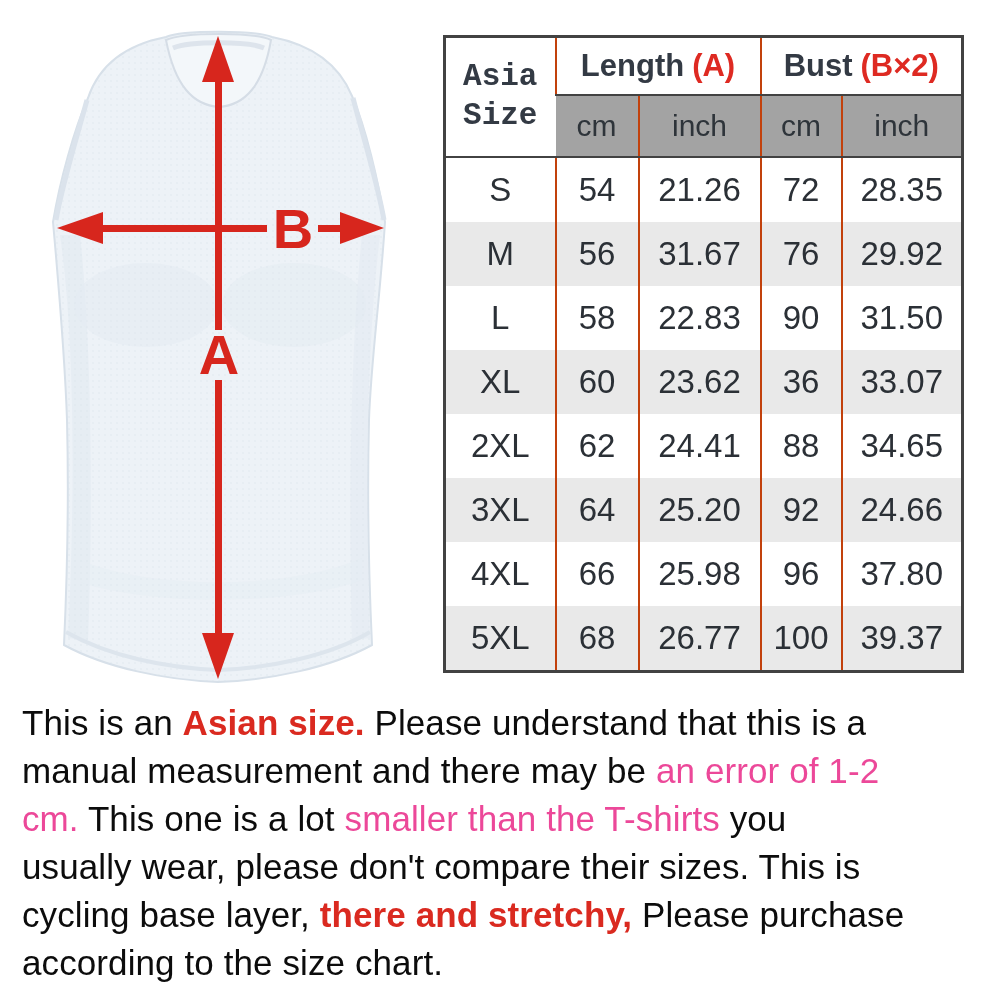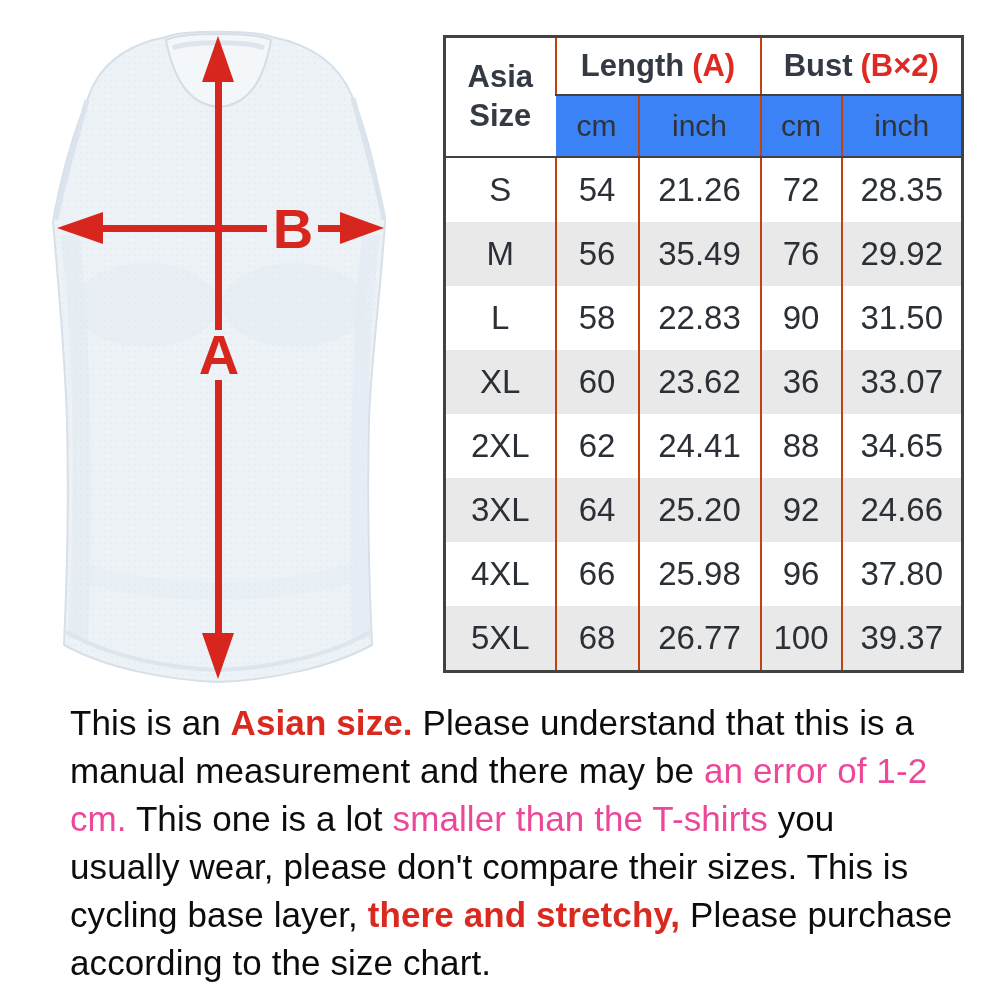--- a/index.html
+++ b/index.html
@@ -24,36 +24,36 @@
     border-left:2px solid #c2410c;
     text-align:center;vertical-align:middle;
     padding:0;overflow:hidden;
   }
   .size-table th:first-child,.size-table td:first-child{border-left:none;}
   .size-table thead th{border-bottom:2px solid #424242;}
   .size-table .group-row th{height:56px;background:#ffffff;
     font-size:31px;font-weight:bold;color:#333a44;}
   .size-table .corner{
     background:#e9e9e9;color:#de2a22;font-size:37px;font-weight:bold;
-    line-height:1.25;padding:12px 6px;
+    line-height:1.25;padding:12px 6px;font-family:Liberation Mono, monospace;
   }
   .size-table .red-code{color:#de2a22;margin-left:8px;}
-  .size-table .units-row th{height:60px;background:#3b82f6;
+  .size-table .units-row th{height:60px;background:#a3a3a3;
     font-weight:normal;font-size:30px;color:#2e343a;}
   .size-table tbody td{height:64px;background:#ffffff;
     font-size:33px;color:#2b3036;}
   .size-table tbody tr.stripe td{background:#e9e9e9;}
 
   
   .note{
     position:absolute;left:22px;top:699px;width:966px;
     font-size:35px;line-height:48px;color:#0c0c0c;
     letter-spacing:0.1px;
   }
-  .note .line{white-space:nowrap;margin-left:48px;}
+  .note .line{white-space:nowrap;}
   .note .red{color:#ec4899;}
   .note .red-bold{color:#da2a20;font-weight:bold;}
 </style>
 </head>
 <body>
 
 <div class="stage">
 
   <div class="vest-wrap">
     <svg viewBox="0 0 440 695" xmlns="http://www.w3.org/2000/svg">
@@ -152,21 +152,21 @@
         <tr>
           <td>S</td>
           <td>54</td>
           <td>21.26</td>
           <td>72</td>
           <td>28.35</td>
         </tr>
         <tr class="stripe">
           <td>M</td>
           <td>56</td>
-          <td>35.49</td>
+          <td>31.67</td>
           <td>76</td>
           <td>29.92</td>
         </tr>
         <tr>
           <td>L</td>
           <td>58</td>
           <td>22.83</td>
           <td>90</td>
           <td>31.50</td>
         </tr>

